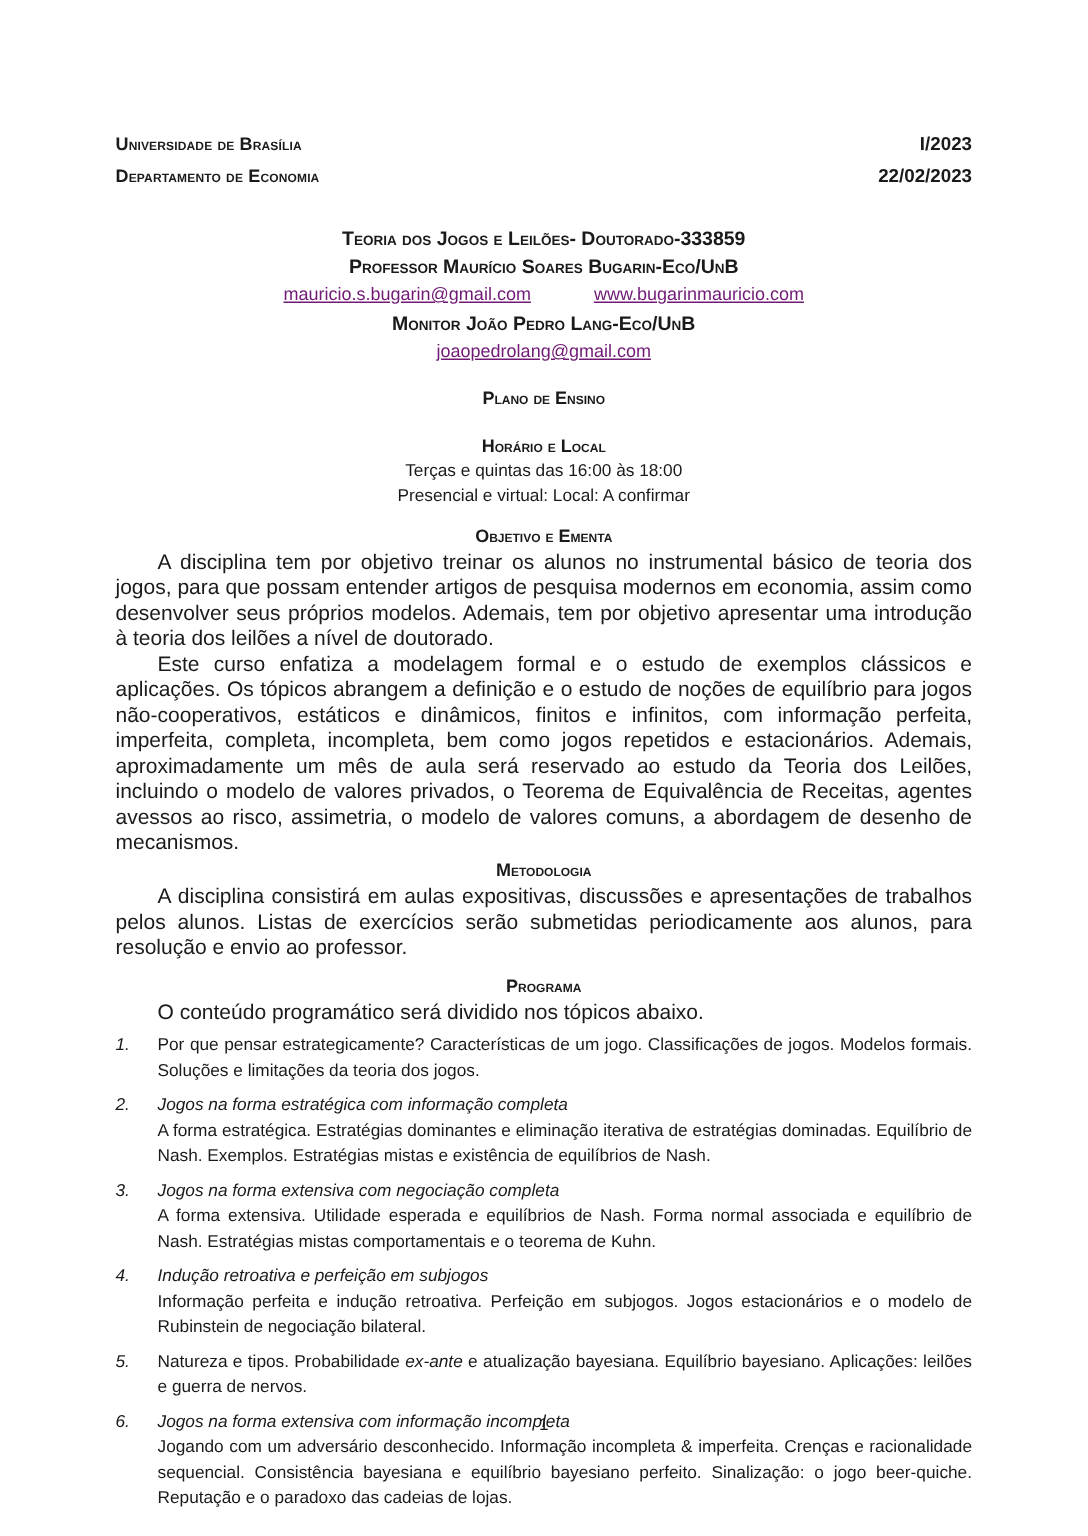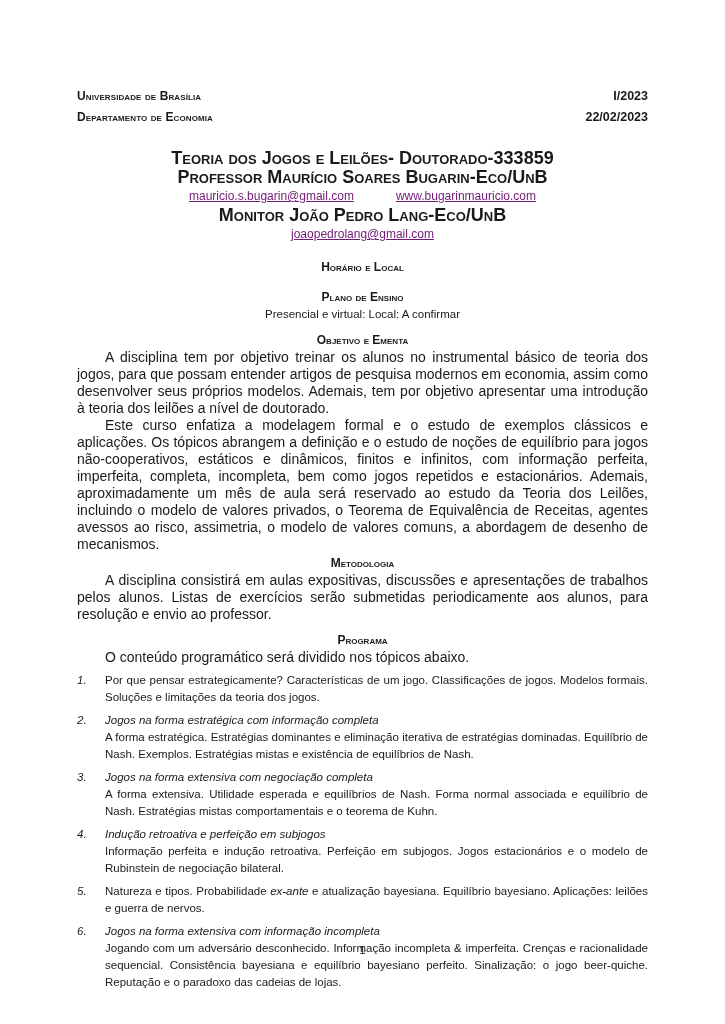--- a/index.html
+++ b/index.html
@@ -11,21 +11,21 @@
   }
   .doc-header{display:flex;justify-content:space-between;align-items:flex-start;}
   .hdr-left div{
     font-weight:bold;font-variant:small-caps;font-size:12px;line-height:21px;letter-spacing:.1px;
   }
   .hdr-right div{
     font-weight:bold;font-size:12.5px;line-height:21px;text-align:right;
   }
   .title-block{text-align:center;margin-top:21px;}
   .title-block .sc{
-    font-weight:bold;font-variant:small-caps;font-size:18px;line-height:19px;
+    font-weight:bold;font-variant:small-caps;font-size:13px;line-height:19px;
   }
   .link-row{line-height:19px;font-size:12px;}
   .link-row .gap{display:inline-block;width:42px;}
   a.doclink{color:#701a75;text-decoration:underline;cursor:pointer;font-size:12px;line-height:19px;}
   .section-heading{
     text-align:center;font-weight:bold;font-variant:small-caps;font-size:12px;
     line-height:17px;margin:0;
   }
   .mt-plano{margin-top:13px;}
   .mt-horario{margin-top:15px;}
@@ -71,23 +71,24 @@
     <div class="sc">Professor Maurício Soares Bugarin-Eco/UnB</div>
     <div class="link-row">
       <a class="doclink">mauricio.s.bugarin@gmail.com</a><span class="gap"></span><a class="doclink">www.bugarinmauricio.com</a>
     </div>
     <div class="sc">Monitor João Pedro Lang-Eco/UnB</div>
     <div class="link-row">
       <a class="doclink">joaopedrolang@gmail.com</a>
     </div>
   </div>
 
+  <div class="section-heading mt-plano">Plano de Ensino</div>
+
   <div class="section-heading mt-horario">Horário e Local</div>
-
-  <div class="section-heading mt-plano">Plano de Ensino</div>
+  <div class="center-line">Terças e quintas das 16:00 às 18:00</div>
   <div class="center-line">Presencial e virtual: Local: A confirmar</div>
 
   <div class="section-heading mt-objetivo">Objetivo e Ementa</div>
   <p class="body-para">A disciplina tem por objetivo treinar os alunos no instrumental básico de teoria dos jogos, para que possam entender artigos de pesquisa modernos em economia, assim como desenvolver seus próprios modelos. Ademais, tem por objetivo apresentar uma introdução à teoria dos leilões a nível de doutorado.</p>
   <p class="body-para">Este curso enfatiza a modelagem formal e o estudo de exemplos clássicos e aplicações. Os tópicos abrangem a definição e o estudo de noções de equilíbrio para jogos não-cooperativos, estáticos e dinâmicos, finitos e infinitos, com informação perfeita, imperfeita, completa, incompleta, bem como jogos repetidos e estacionários. Ademais, aproximadamente um mês de aula será reservado ao estudo da Teoria dos Leilões, incluindo o modelo de valores privados, o Teorema de Equivalência de Receitas, agentes avessos ao risco, assimetria, o modelo de valores comuns, a abordagem de desenho de mecanismos.</p>
 
   <div class="section-heading mt-metodologia">Metodologia</div>
   <p class="body-para">A disciplina consistirá em aulas expositivas, discussões e apresentações de trabalhos pelos alunos. Listas de exercícios serão submetidas periodicamente aos alunos, para resolução e envio ao professor.</p>
 
   <div class="section-heading mt-programa">Programa</div>

